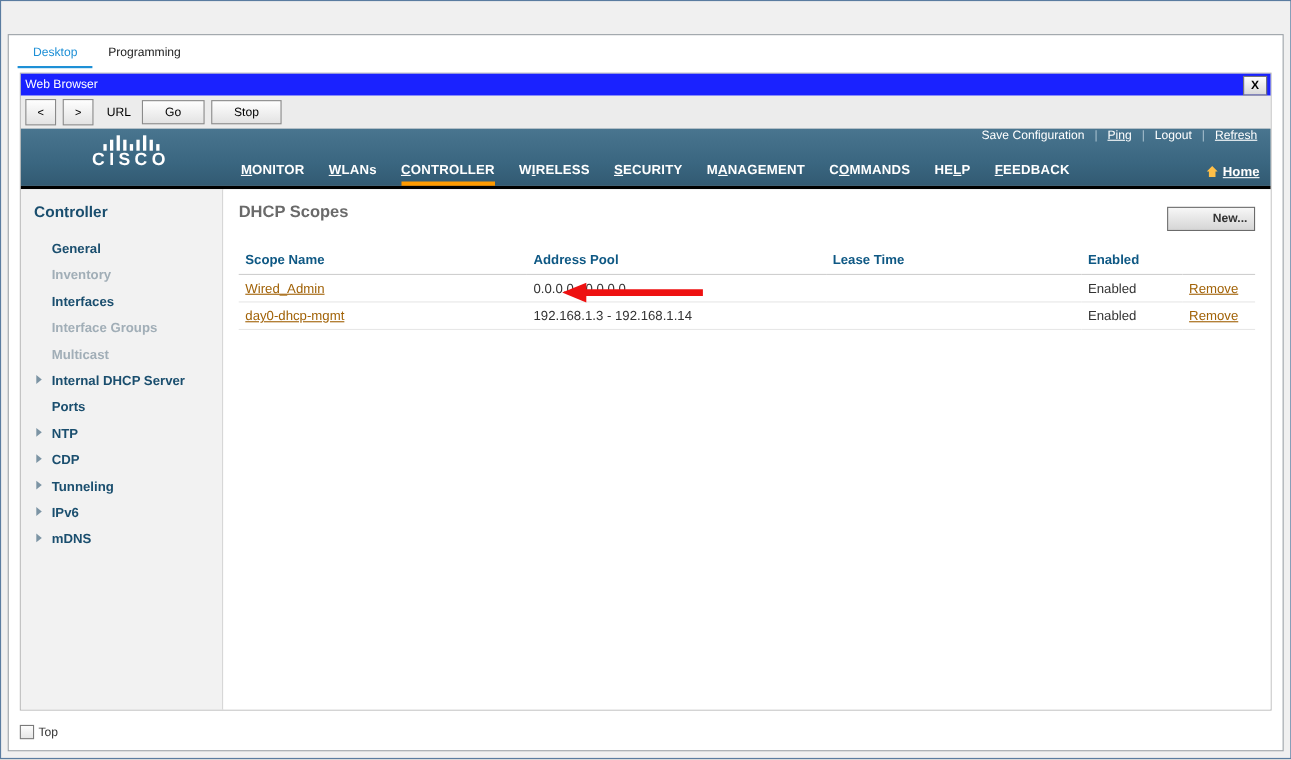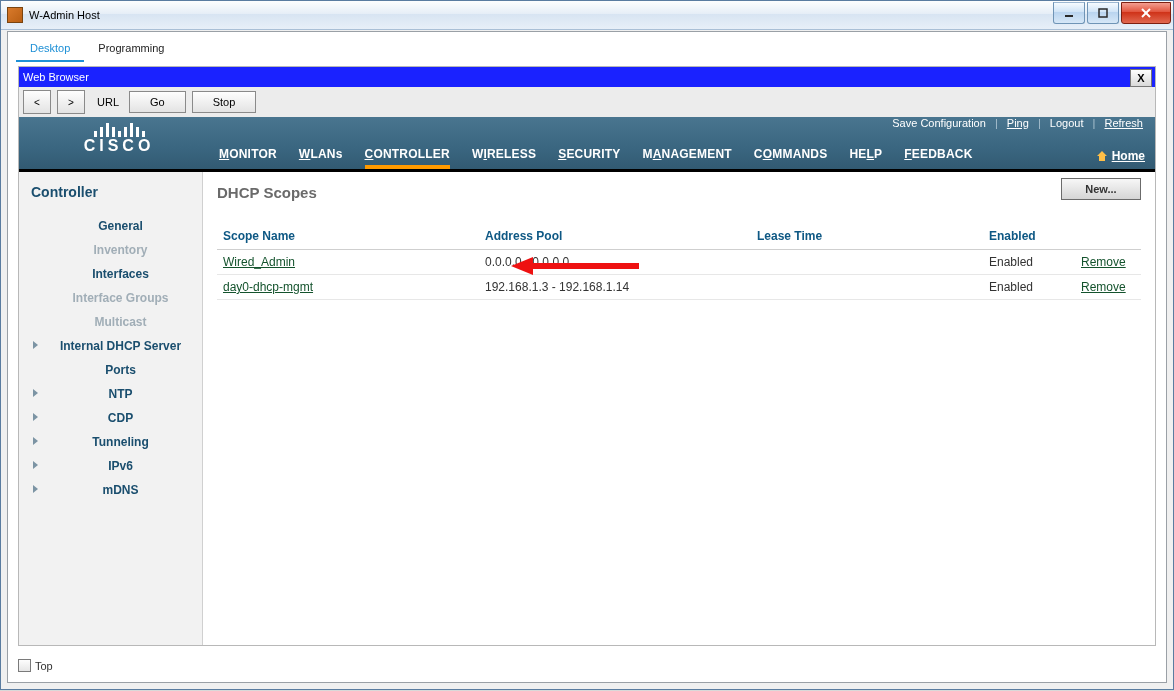--- a/index.html
+++ b/index.html
@@ -221,21 +221,20 @@
     margin: 6px 0 14px 12px;
   }
   .sidebar ul { list-style:none; margin:0; padding:0; }
   .sidebar li {
     padding: 5px 8px 5px 28px;
     color: #1a4e6e;
     font-weight: bold;
     font-size: 12px;
     position: relative;
     cursor: default;
-    text-align: center;
   }
   .sidebar li.dim { color: #a1aeb7; font-weight: bold; }
   .sidebar li .tri {
     position:absolute; left: 14px; top: 7px;
     width:0;height:0;
     border-top:4px solid transparent;
     border-bottom:4px solid transparent;
     border-left:5px solid #7c94a4;
   }
 
@@ -244,27 +243,28 @@
     padding: 6px 14px;
     position: relative;
     background:#ffffff;
   }
   .page-title {
     color: #6a6a6a;
     font-size: 15px; font-weight: bold;
     margin: 6px 0 24px 0;
   }
   .new-btn {
-    position: absolute; right: 14px; top: 6px;
+    position: absolute; right: 14px; top: 16px;
     width: 80px; height: 22px;
     background: linear-gradient(#f7f7f7,#d5d5d5);
     border: 1px solid #6b6b6b;
     font-weight: bold; font-size:11px;
     color:#333;
     cursor: default;
+    text-align: right;
   }
 
   table.scopes {
     width: 100%;
     border-collapse: collapse;
     font-size: 12px;
   }
   table.scopes th {
     text-align: left;
     color: #0e5884;
@@ -272,21 +272,21 @@
     padding: 4px 6px 6px;
     border-bottom: 1px solid #cfcfcf;
   }
   table.scopes td {
     padding: 5px 6px;
     border-bottom: 1px solid #e7e7e7;
     color: #333;
   }
   table.scopes td.link a,
   table.scopes td.remove a {
-    color: #14532d; text-decoration: underline;
+    color: #a16207; text-decoration: underline;
   }
 
   
   .red-arrow {
     position: absolute;
     left: 308px; top: 83px;
     pointer-events: none;
   }
 
   
@@ -301,42 +301,20 @@
     border:1px solid #7a7a7a;
     background: linear-gradient(#fdfdfd,#e6e6e6);
     box-sizing: border-box;
   }
 </style>
 </head>
 <body>
 
 <div class="window">
 
-  <div class="title-bar">
-    <div class="app-icon"></div>
-    <span class="title-text">W-Admin Host</span>
-    <div class="win-btns">
-      <div class="win-btn">
-        <svg width="10" height="10">
-            <rect x="1" y="7" width="8" height="2" fill="#2a2a2a"></rect>
-          </svg>
-      </div>
-      <div class="win-btn">
-        <svg width="10" height="10">
-            <rect x="1" y="1" width="8" height="8" fill="none" stroke="#2a2a2a" stroke-width="1.5"></rect>
-          </svg>
-      </div>
-      <div class="win-btn close">
-        <svg width="12" height="10">
-            <line x1="2" y1="1" x2="10" y2="9" stroke="#fff" stroke-width="2"></line>
-            <line x1="10" y1="1" x2="2" y2="9" stroke="#fff" stroke-width="2"></line>
-          </svg>
-      </div>
-    </div>
-  </div>
 
   <div class="app-surface">
 
     <div class="subtabs">
       <div class="subtab active">Desktop</div>
       <div class="subtab inactive">Programming</div>
     </div>
 
     <div class="panel">
 

